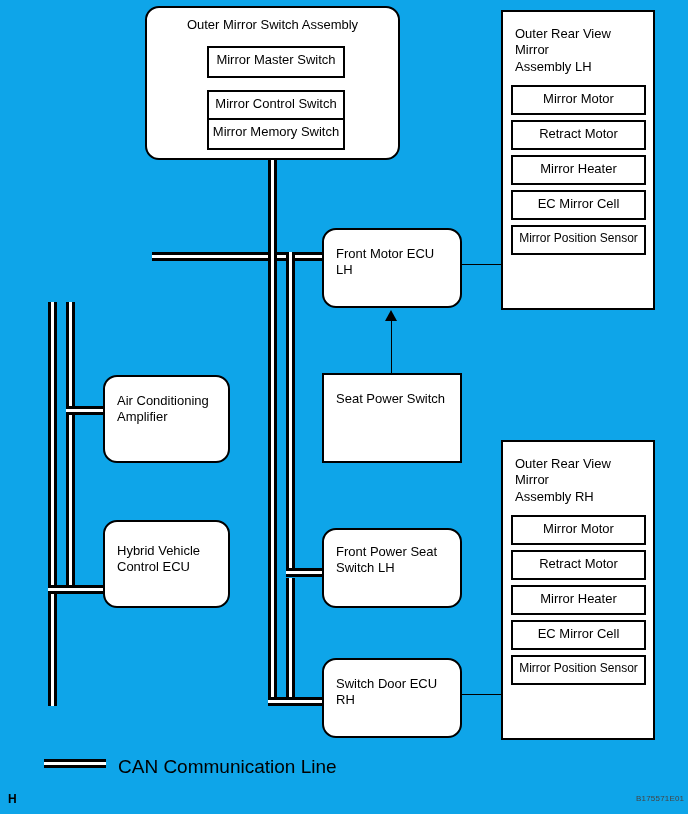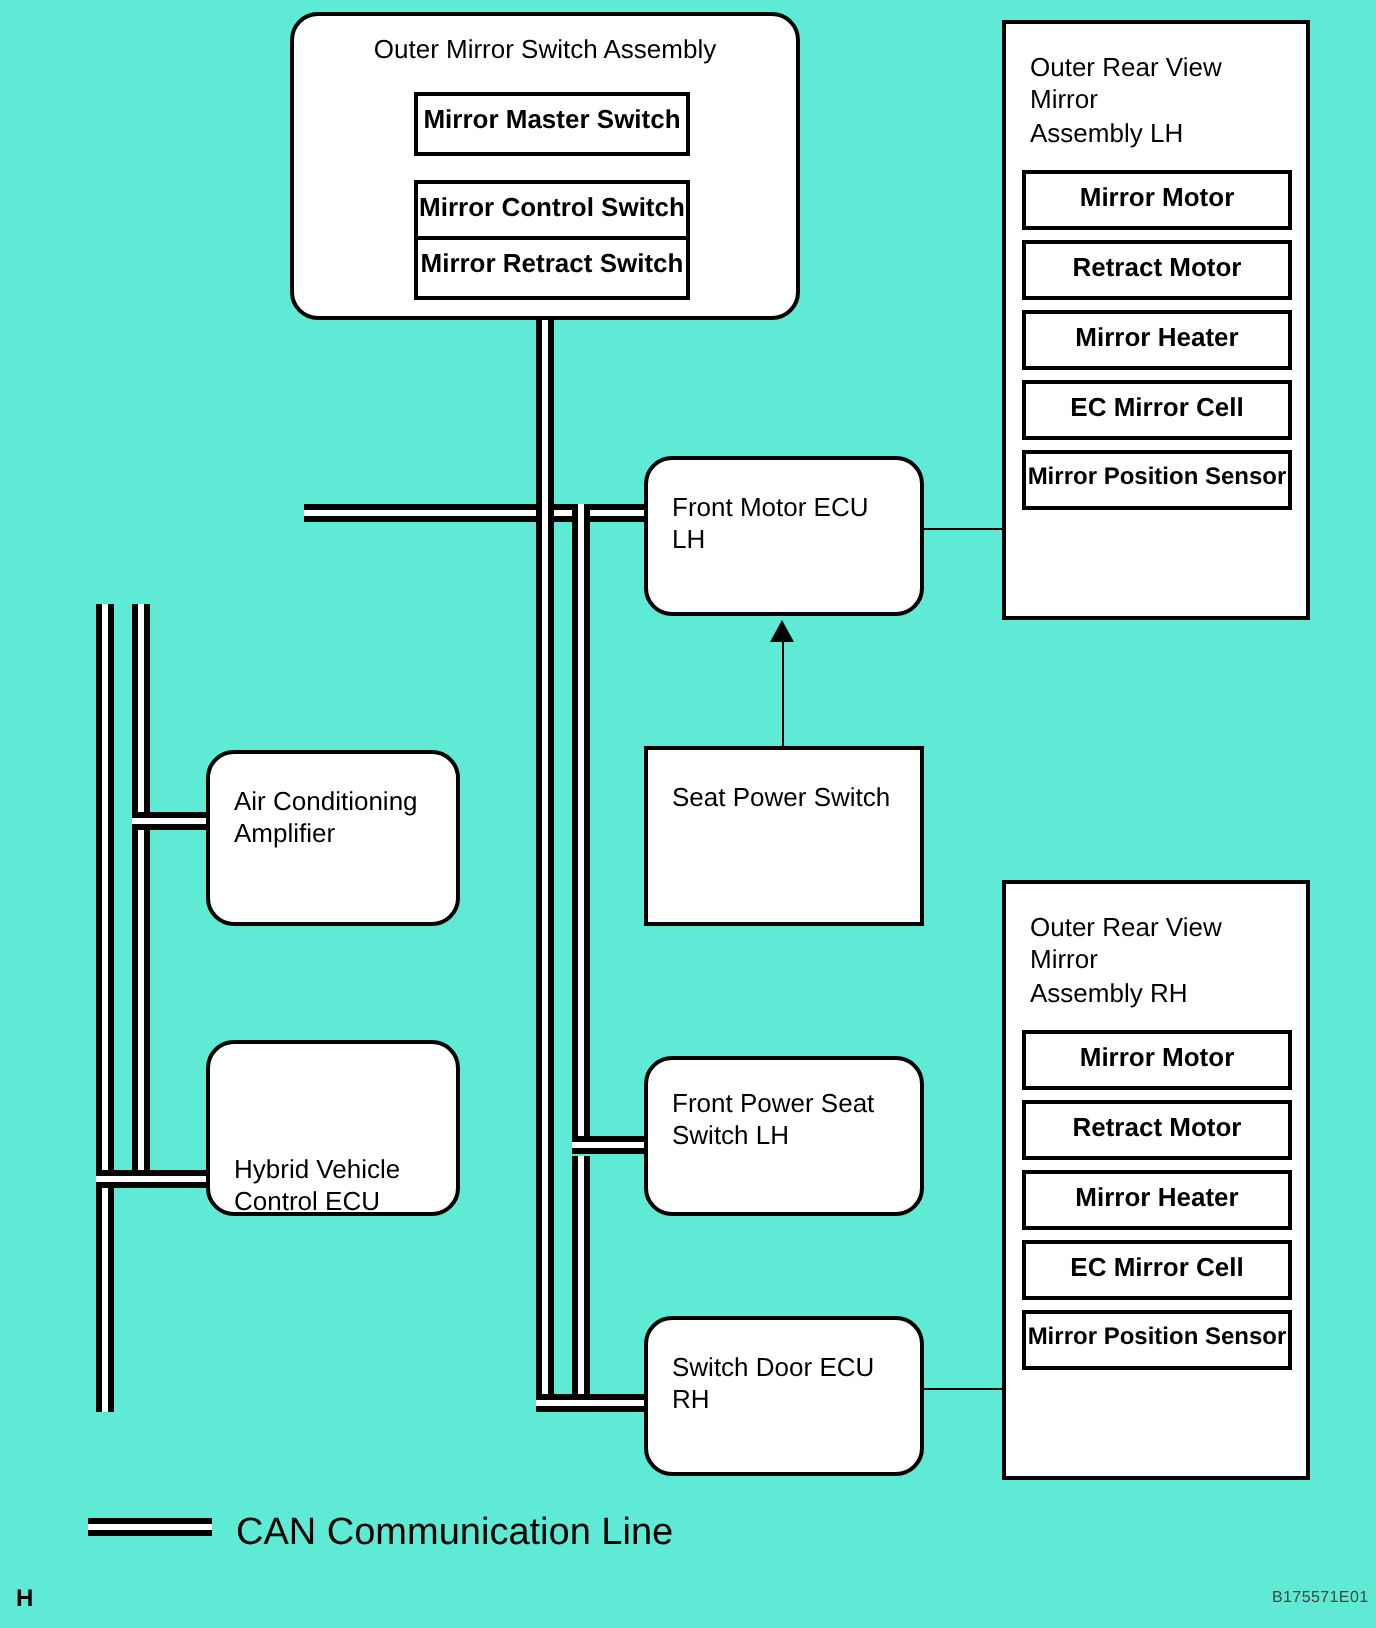--- a/index.html
+++ b/index.html
@@ -9,21 +9,21 @@
     background: #ffffff;
   }
   body {
     font-family: "Liberation Sans", sans-serif;
     color: #000000;
   }
   #diagram {
     position: relative;
     width: 688px;
     height: 814px;
-    background: #5eead4;
+    background: #0ea5e9;
     overflow: hidden;
   }
 
   
   .box {
     position: absolute;
     box-sizing: border-box;
     border: 2px solid #000;
     background: #fff;
     font-size: 13px;
@@ -56,21 +56,20 @@
     border: 2px solid #000;
     background: #fff;
     font-size: 13px;
     color: #000;
   }
   .subbox > span {
     position: absolute;
     left: 0; right: 0; top: 4px;
     text-align: center;
     white-space: nowrap;
-    font-weight: bold;
   }
 
   
   
   .can-h {
     position: absolute;
     height: 9px;
     background:
       linear-gradient(to bottom,
         #000 0px, #000 3px,
@@ -173,21 +172,21 @@
 
   <div class="box rounded" style="left:145px; top:6px; width:255px; height:154px;">
     <div class="lbl top-center">Outer Mirror Switch Assembly</div>
     <div class="subbox" style="left:60px; top:38px; width:138px; height:32px;">
       <span>Mirror Master Switch</span>
     </div>
     <div class="subbox" style="left:60px; top:72px; width:138px; height:32px;margin-top:10px;">
       <span>Mirror Control Switch</span>
     </div>
     <div class="subbox" style="left:60px; top:110px; width:138px; height:32px;">
-      <span>Mirror Retract Switch</span>
+      <span>Mirror Memory Switch</span>
     </div>
   </div>
 
   <div class="box sharp" style="left:501px; top:10px; width:154px; height:300px;">
     <div class="lbl top-left">Outer Rear View Mirror
 Assembly LH</div>
     <div class="subbox" style="left:8px; top:73px; width:135px; height:30px;">
       <span>Mirror Motor</span>
     </div>
     <div class="subbox" style="left:8px; top:108px; width:135px; height:30px;">
@@ -228,21 +227,21 @@
   <div class="box rounded" style="left:322px; top:228px; width:140px; height:80px;">
     <div class="lbl top-left" style="top:16px;">Front Motor ECU LH</div>
   </div>
 
   <div class="box rounded" style="left:103px; top:375px; width:127px; height:88px;">
     <div class="lbl top-left" style="top:16px;">Air Conditioning
 Amplifier</div>
   </div>
 
   <div class="box rounded" style="left:103px; top:520px; width:127px; height:88px;">
-    <div class="lbl top-left" style="top:21px;margin-top:34px;">Hybrid Vehicle
+    <div class="lbl top-left" style="top:21px;">Hybrid Vehicle
 Control ECU</div>
   </div>
 
   <div class="box sharp" style="left:322px; top:373px; width:140px; height:90px;">
     <div class="lbl top-left" style="top:16px;">Seat Power Switch</div>
   </div>
 
   <div class="box rounded" style="left:322px; top:528px; width:140px; height:80px;">
     <div class="lbl top-left" style="top:14px;">Front Power Seat
 Switch LH</div>

